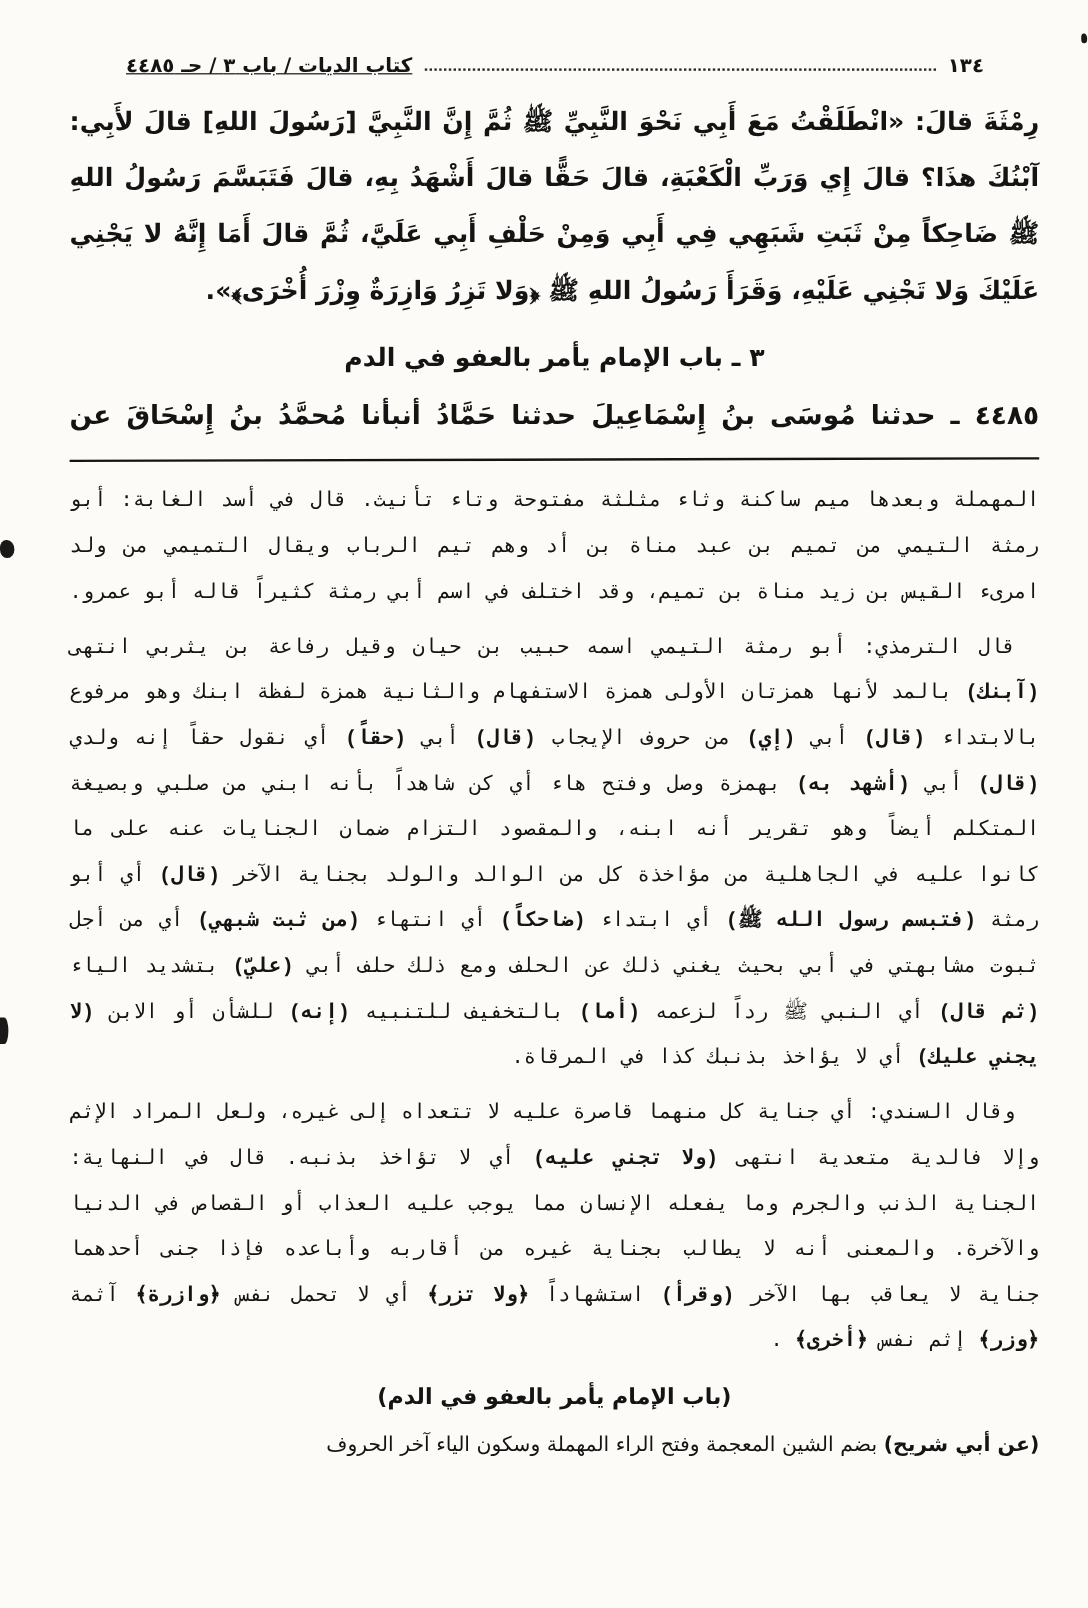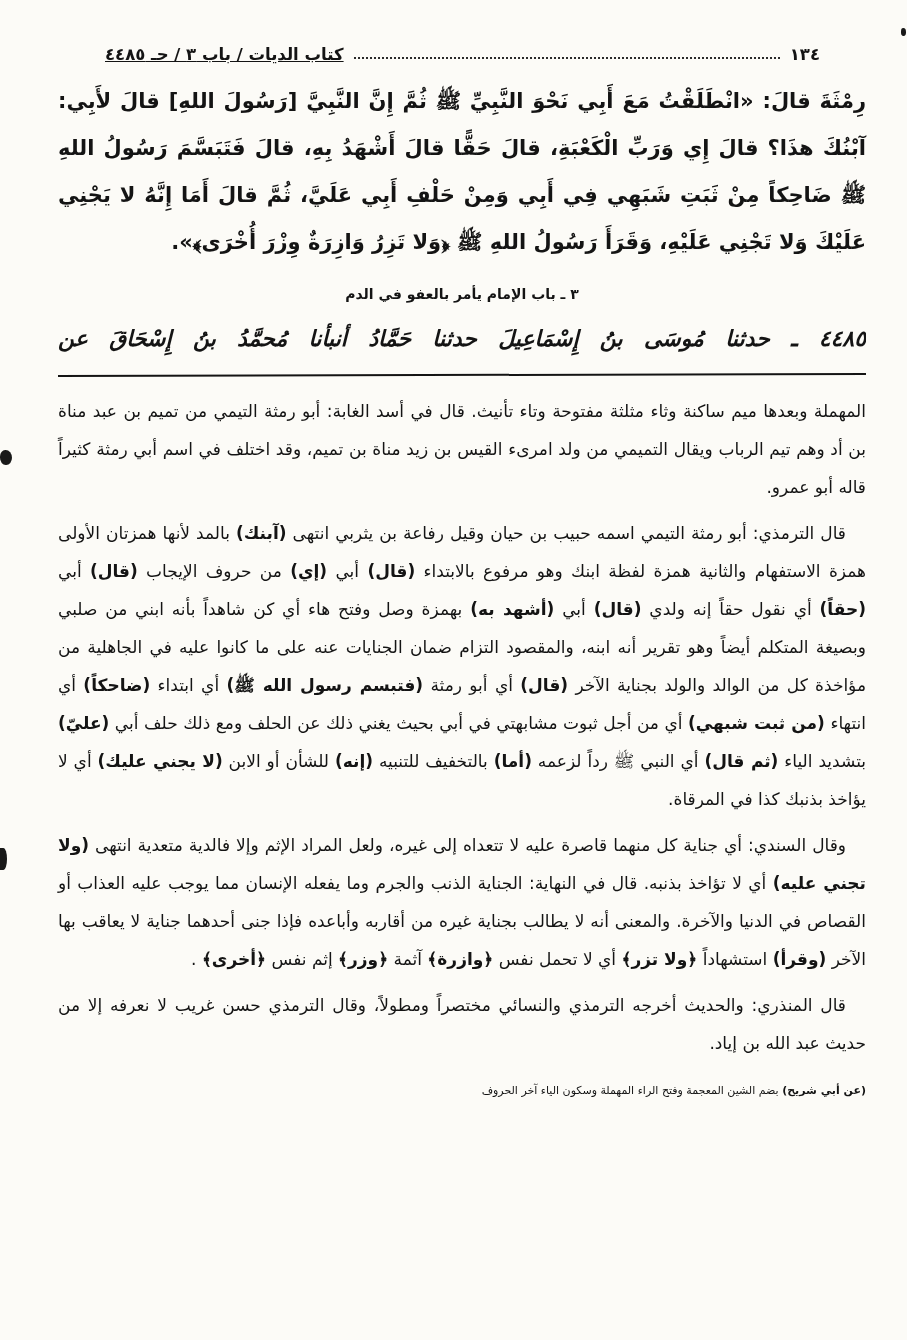--- a/index.html
+++ b/index.html
@@ -38,59 +38,58 @@
     font-size: 21px;
     font-weight: bold;
     line-height: 47px;
     text-align: justify;
   }
 
   
   .bab-heading {
     margin-top: 20px;
     text-align: center;
-    font-size: 14px;
+    font-size: 21px;
     font-weight: bold;
   }
 
   
   .isnad {
     margin-top: 16px;
     font-size: 22px;
     font-weight: bold;
     line-height: 42px;
     text-align: justify;
     text-align-last: justify;
     white-space: nowrap;
     overflow: hidden;
-    font-style: italic;
   }
 
   .divider {
     border: none;
     border-top: 2.5px solid #141414;
     margin-top: 14px;
     transform: rotate(-0.15deg);
   }
 
   
-  .commentary { margin-top: 16px; font-size: 17px; line-height: 38px; }
+  .commentary { margin-top: 16px; font-size: 17px; line-height: 38px; font-family: Liberation Mono, monospace; }
   .c-para { text-align: justify; margin-top: 8px; }
   .c-para:first-child { margin-top: 0; }
   .c-para.indent { text-indent: 20px; }
   .c-para .b { font-weight: bold; margin-top: 24px; }
 
   
   .footer-heading {
     margin-top: 16px;
     text-align: center;
     font-size: 18.5px;
     font-weight: bold;
   }
-  .footer-paras { margin-top: 10px; font-size: 11px; line-height: 38px; }
+  .footer-paras { margin-top: 10px; font-size: 17px; line-height: 38px; }
 
   
   .ink-mark { position: absolute; background: #191919; border-radius: 45% 55% 50% 50%; }
   .ink-mark.m1 { left: 0; top: 450px; width: 12px; height: 15px; }
   .ink-mark.m2 { left: 0; top: 848px; width: 7px; height: 22px; border-radius: 0 60% 60% 0; }
   .ink-mark.m3 { right: 1px; top: 28px; width: 5px; height: 8px; }
 </style>
 </head>
 <body>
 
@@ -113,21 +112,21 @@
   <h2 class="bab-heading">٣ ـ باب الإمام يأمر بالعفو في الدم</h2>
 
   <p class="isnad">٤٤٨٥ ـ حدثنا مُوسَى بنُ إِسْمَاعِيلَ حدثنا حَمَّادُ أنبأنا مُحمَّدُ بنُ إِسْحَاقَ عن</p>
 
   <hr class="divider">
 
   <section class="commentary">
       <p class="c-para"><span>المهملة وبعدها ميم ساكنة وثاء مثلثة مفتوحة وتاء تأنيث. قال في أسد الغابة: أبو رمثة التيمي من تميم بن عبد مناة بن أد وهم تيم الرباب ويقال التميمي من ولد امرىء القيس بن زيد مناة بن تميم، وقد اختلف في اسم أبي رمثة كثيراً قاله أبو عمرو.</span></p>
       <p class="c-para indent"><span>قال الترمذي: أبو رمثة التيمي اسمه حبيب بن حيان وقيل رفاعة بن يثربي انتهى </span><span class="b">(آبنك)</span><span> بالمد لأنها همزتان الأولى همزة الاستفهام والثانية همزة لفظة ابنك وهو مرفوع بالابتداء </span><span class="b">(قال)</span><span> أبي </span><span class="b">(إي)</span><span> من حروف الإيجاب </span><span class="b">(قال)</span><span> أبي </span><span class="b">(حقاً)</span><span> أي نقول حقاً إنه ولدي </span><span class="b">(قال)</span><span> أبي </span><span class="b">(أشهد به)</span><span> بهمزة وصل وفتح هاء أي كن شاهداً بأنه ابني من صلبي وبصيغة المتكلم أيضاً وهو تقرير أنه ابنه، والمقصود التزام ضمان الجنايات عنه على ما كانوا عليه في الجاهلية من مؤاخذة كل من الوالد والولد بجناية الآخر </span><span class="b">(قال)</span><span> أي أبو رمثة </span><span class="b">(فتبسم رسول الله ﷺ)</span><span> أي ابتداء </span><span class="b">(ضاحكاً)</span><span> أي انتهاء </span><span class="b">(من ثبت شبهي)</span><span> أي من أجل ثبوت مشابهتي في أبي بحيث يغني ذلك عن الحلف ومع ذلك حلف أبي </span><span class="b">(عليّ)</span><span> بتشديد الياء </span><span class="b">(ثم قال)</span><span> أي النبي ﷺ رداً لزعمه </span><span class="b">(أما)</span><span> بالتخفيف للتنبيه </span><span class="b">(إنه)</span><span> للشأن أو الابن </span><span class="b">(لا يجني عليك)</span><span> أي لا يؤاخذ بذنبك كذا في المرقاة.</span></p>
       <p class="c-para indent"><span>وقال السندي: أي جناية كل منهما قاصرة عليه لا تتعداه إلى غيره، ولعل المراد الإثم وإلا فالدية متعدية انتهى </span><span class="b">(ولا تجني عليه)</span><span> أي لا تؤاخذ بذنبه. قال في النهاية: الجناية الذنب والجرم وما يفعله الإنسان مما يوجب عليه العذاب أو القصاص في الدنيا والآخرة. والمعنى أنه لا يطالب بجناية غيره من أقاربه وأباعده فإذا جنى أحدهما جناية لا يعاقب بها الآخر </span><span class="b">(وقرأ)</span><span> استشهاداً </span><span class="b">﴿ولا تزر﴾</span><span> أي لا تحمل نفس </span><span class="b">﴿وازرة﴾</span><span> آثمة </span><span class="b">﴿وزر﴾</span><span> إثم نفس </span><span class="b">﴿أخرى﴾</span><span> .</span></p>
-      <p class="c-para indent"><span>قال المنذري: والحديث أخرجه الترمذي والنسائي مختصراً ومطولاً، وقال الترمذي حسن غريب لا نعرفه إلا من حديث عبد الله بن إياد.</span></p>
     </section>
 
+  <h3 class="footer-heading">(باب الإمام يأمر بالعفو في الدم)</h3>
 
   <section class="footer-paras">
       <p class="c-para"><span class="b">(عن أبي شريح)</span><span> بضم الشين المعجمة وفتح الراء المهملة وسكون الياء آخر الحروف</span></p>
     </section>
 
 </div>
 
 </body></html>

